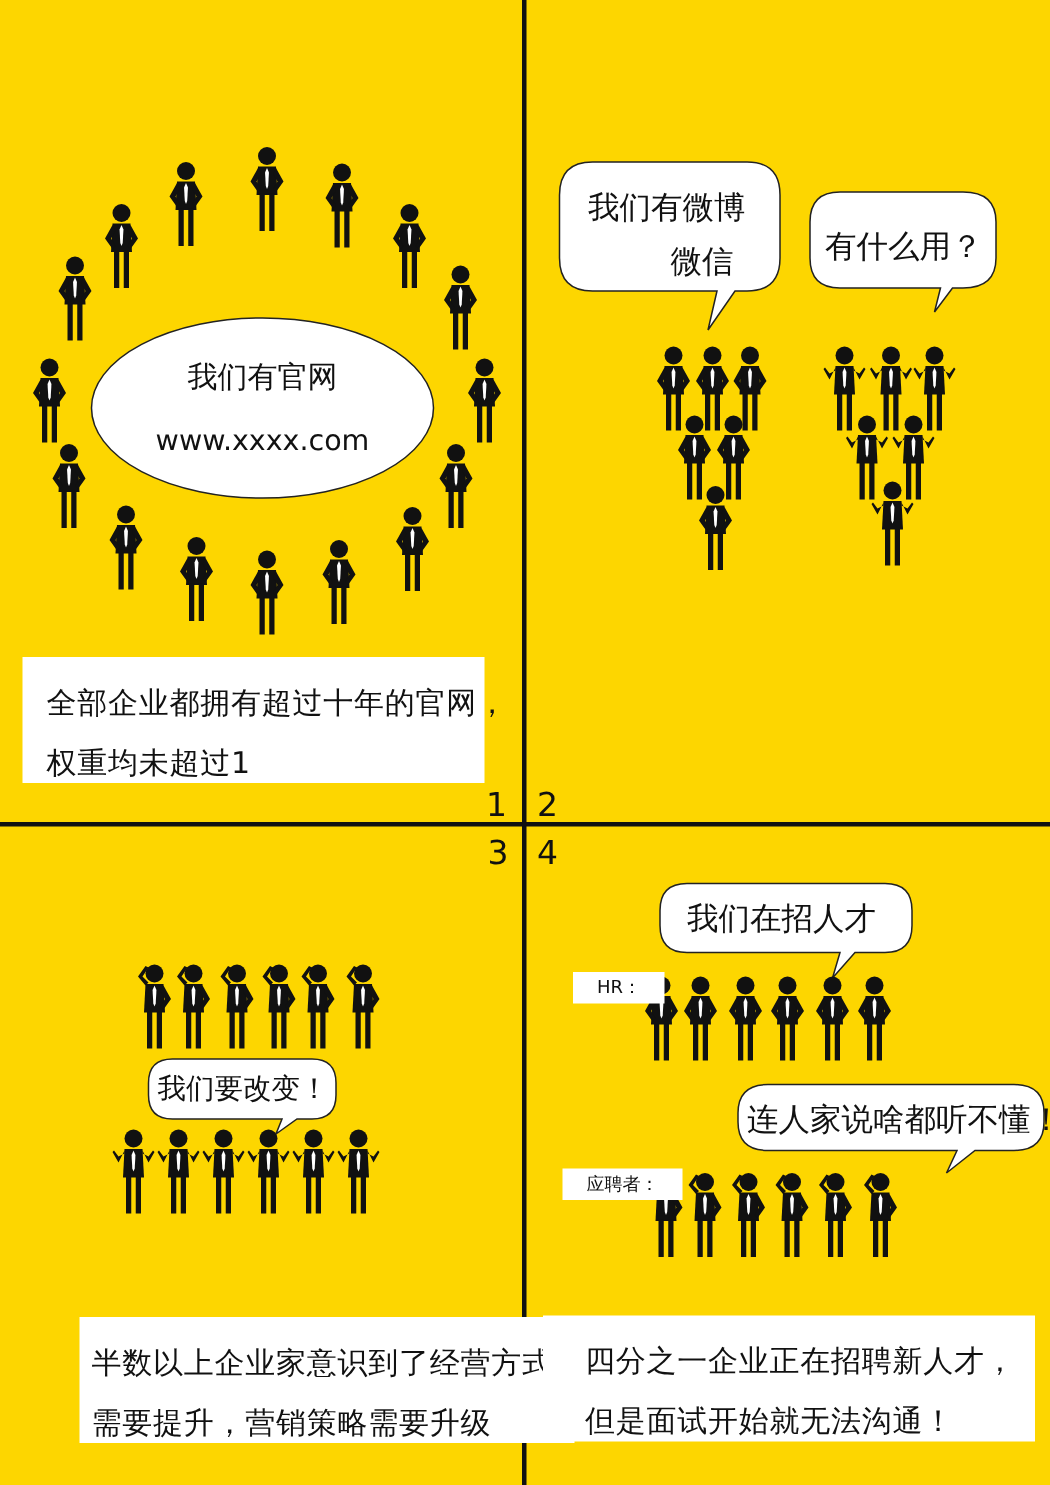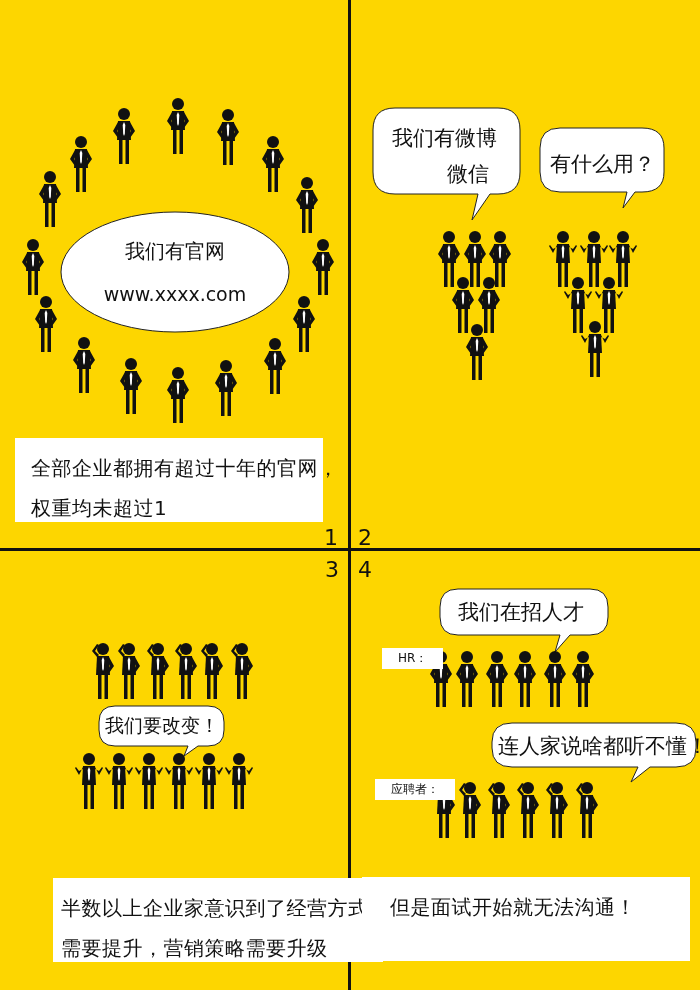--- a/index.html
+++ b/index.html
@@ -158,15 +158,16 @@
 
   <div class="caption" style="left:15px; top:438px; width:308px; height:84px;">
     <div class="line">全部企业都拥有超过十年的官网，</div>
     <div class="line">权重均未超过1</div>
   </div>
   <div class="caption" style="left:10px; top:878px; width:330px; height:84px; padding-left:8px;margin-left:43px;">
     <div class="line">半数以上企业家意识到了经营方式</div>
     <div class="line">需要提升，营销策略需要升级</div>
   </div>
   <div class="caption" style="left:362px; top:877px; width:328px; height:84px; padding-left:28px;">
+    <div class="line">四分之一企业正在招聘新人才，</div>
     <div class="line">但是面试开始就无法沟通！</div>
   </div>
 </div>
 
 </body></html>

